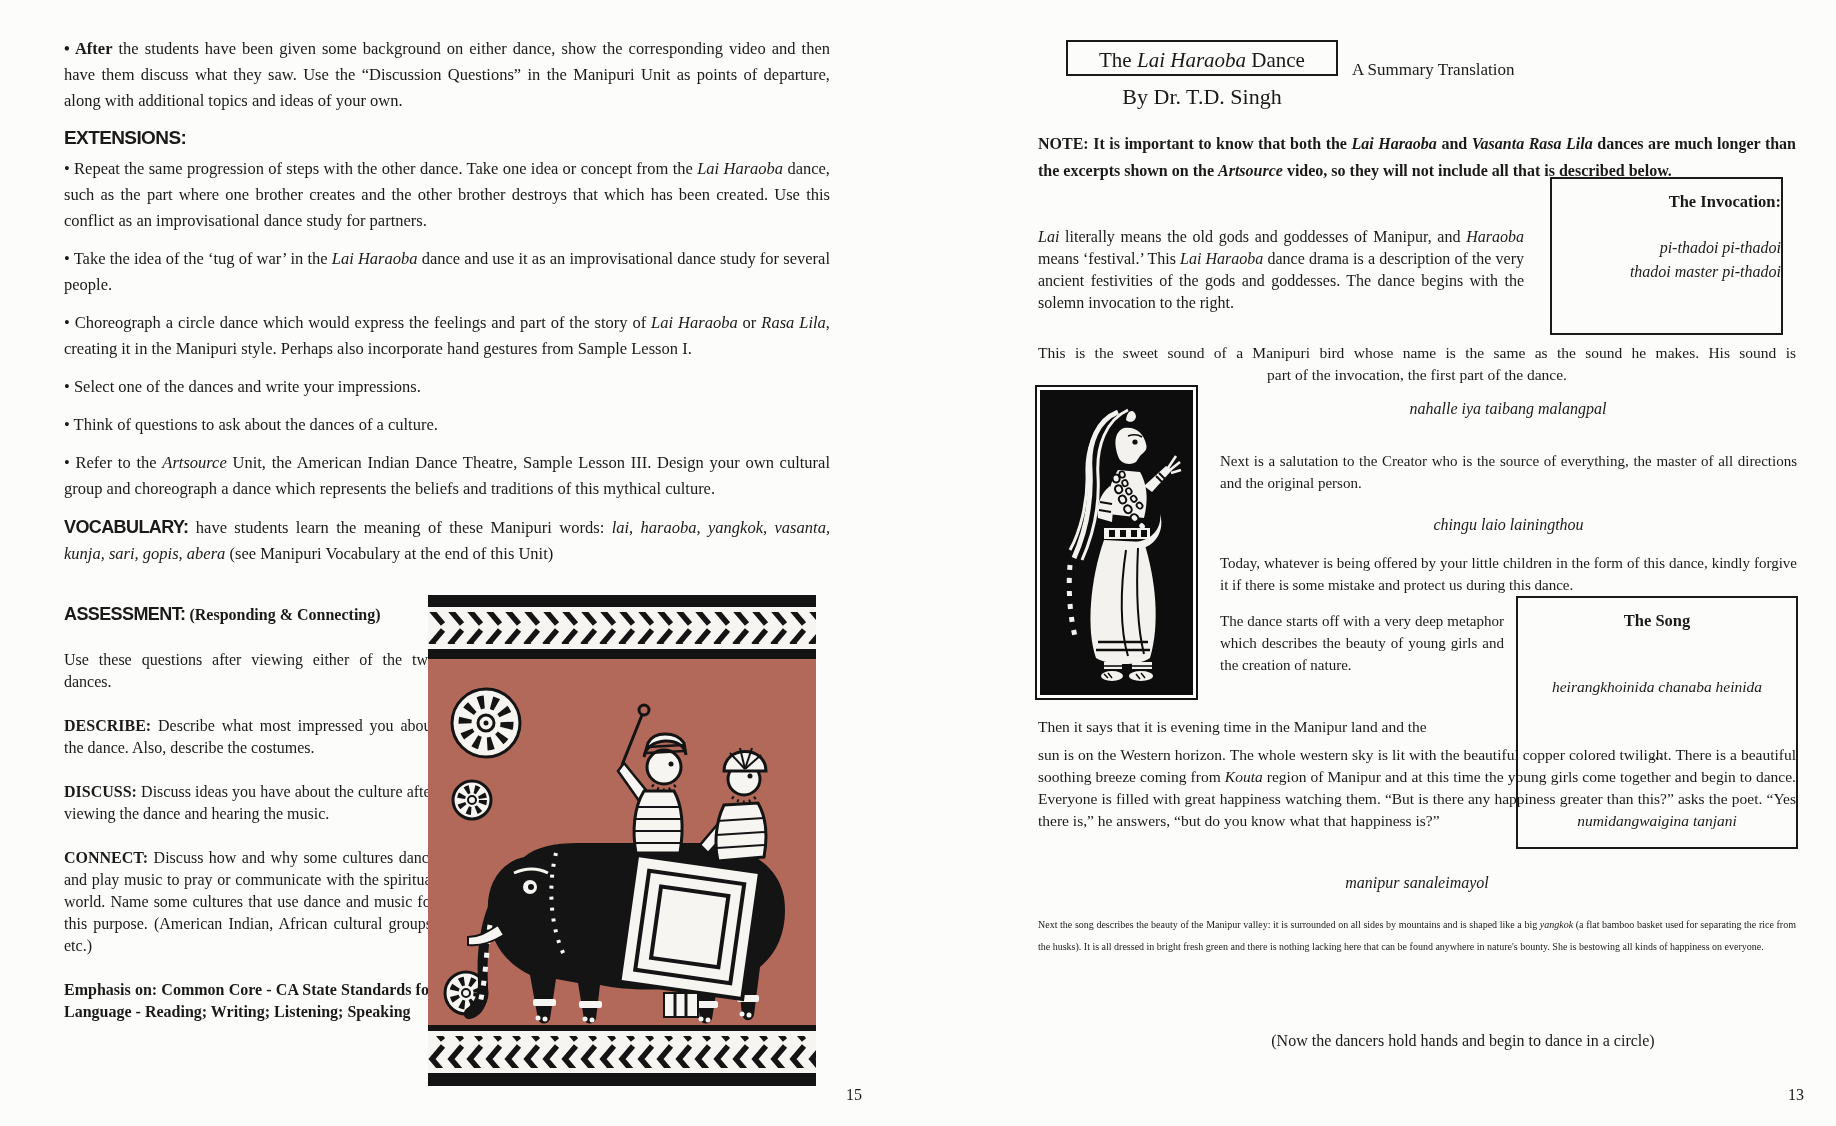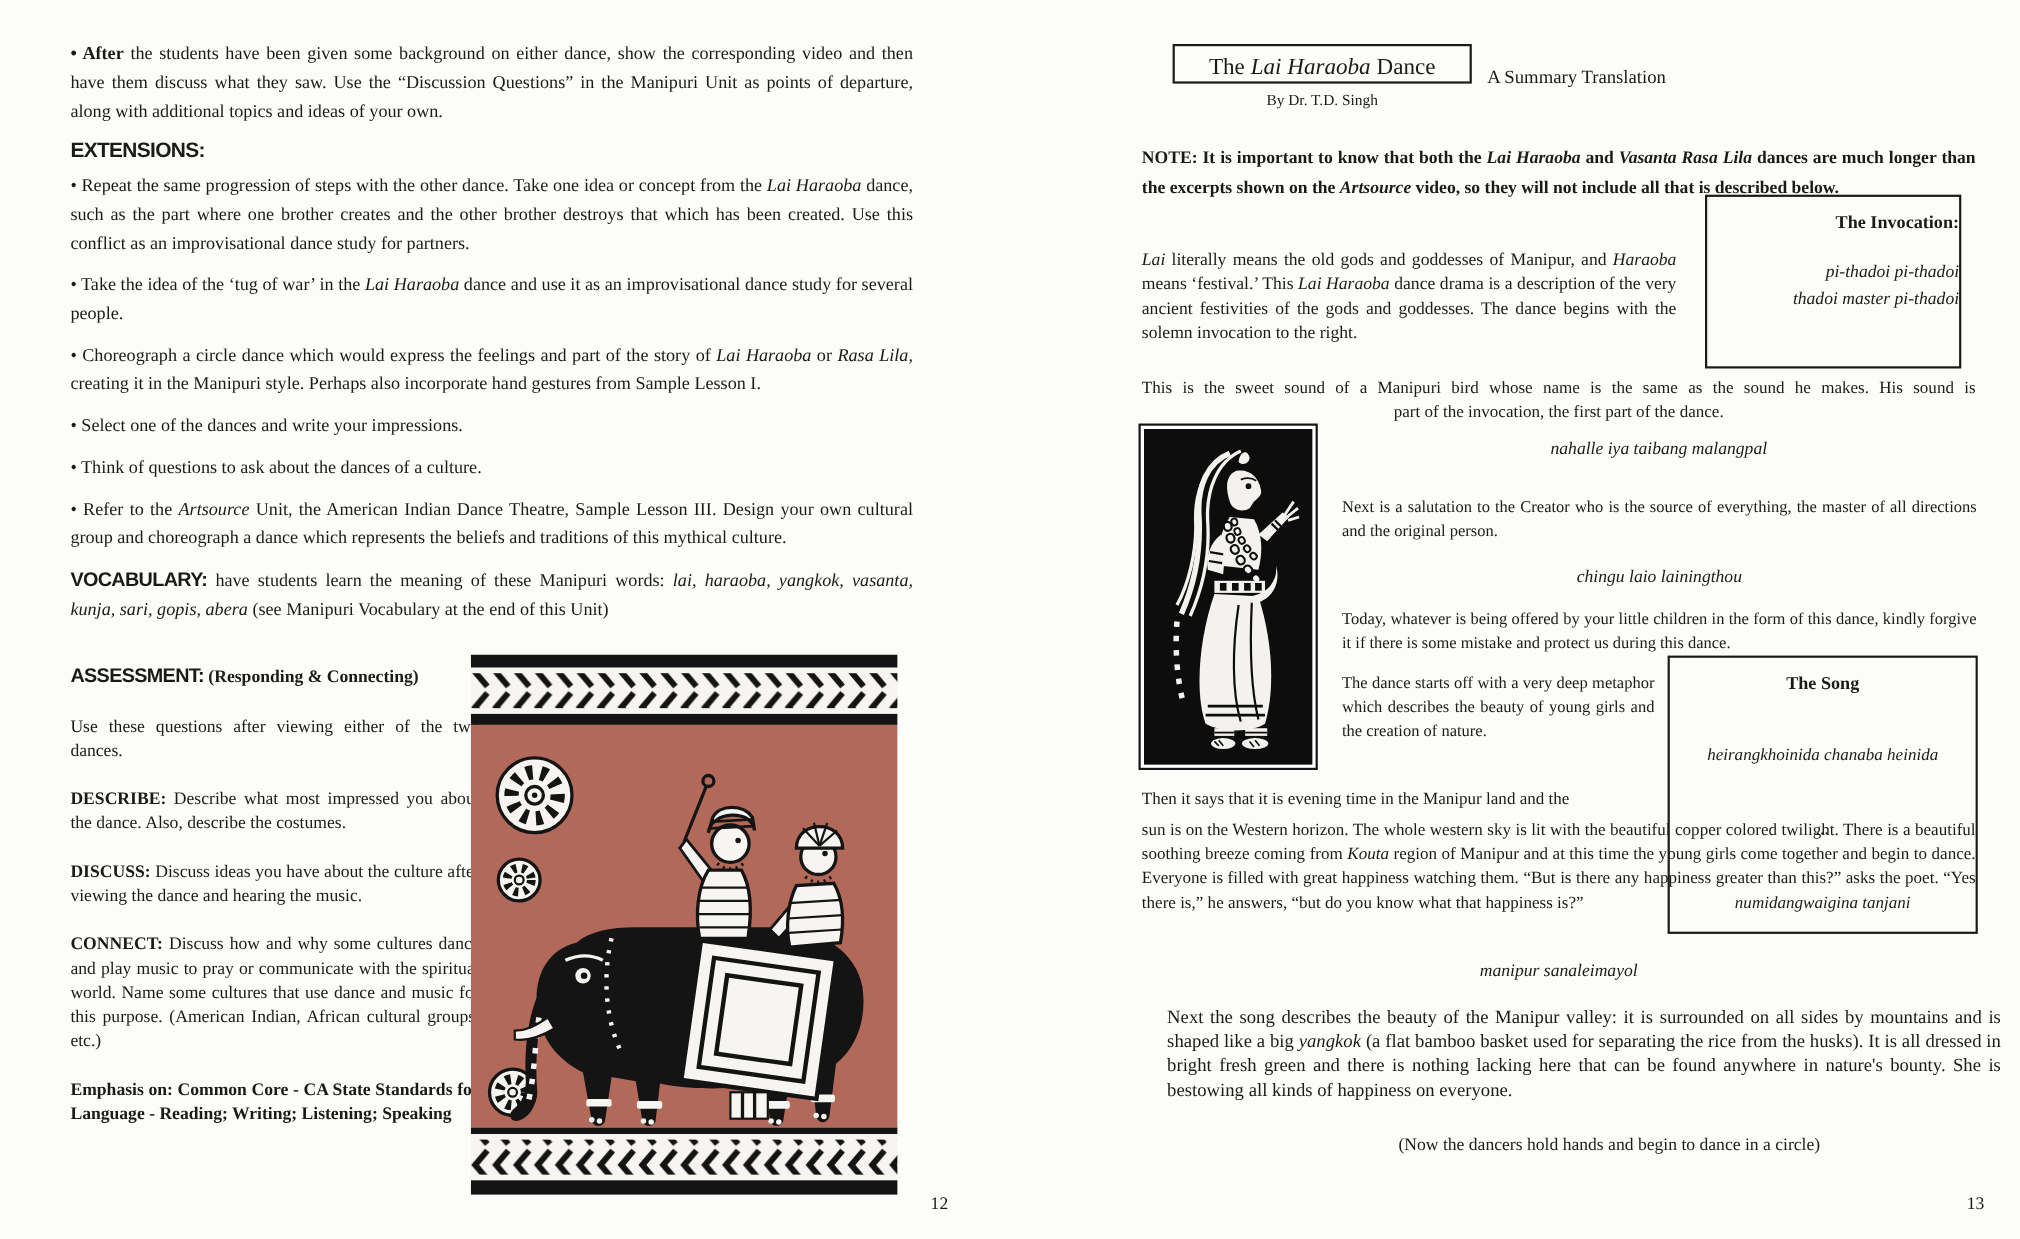--- a/index.html
+++ b/index.html
@@ -20,21 +20,21 @@
   #left-top{left:64px;top:36px;width:766px;font-size:16.5px;line-height:26px;}
   #left-top p{text-align:justify;margin-bottom:12px;}
   #ext-head{font-family:"Liberation Sans",sans-serif;font-weight:700;font-size:19px;letter-spacing:-0.6px;line-height:24px;margin:2px 0 6px 0;}
   #left-narrow{left:64px;top:602px;width:372px;font-size:16px;line-height:22px;}
   #left-narrow p{text-align:justify;margin-bottom:22px;}
   #assess-head{line-height:24px;margin-bottom:20px;text-align:center;}
   
   #title-box{left:1066px;top:40px;width:272px;height:36px;border:2px solid #1b1a18;
     text-align:center;font-size:21px;line-height:36px;box-sizing:border-box;}
   #subtitle{left:1352px;top:60px;font-size:17px;}
-  #byline{left:1066px;top:84px;width:272px;text-align:center;font-size:14px;}
+  #byline{left:1066px;top:84px;width:272px;text-align:center;font-size:22px;}
   #note{left:1038px;top:130px;width:758px;font-size:16px;line-height:27px;text-align:justify;}
   #lai-para{left:1038px;top:226px;width:486px;font-size:16px;line-height:22px;text-align:justify;}
   #invocation-box{left:1550px;top:177px;width:233px;height:158px;border:2px solid #1b1a18;
     box-sizing:border-box;text-align:right;padding-top:13px;font-size:16px;}
   .box-head{font-weight:700;font-size:16.5px;}
   #invocation-box .it-line{font-style:italic;line-height:24px;}
   #inv-l1{margin-top:24px;}
   #bird{left:1038px;top:342px;width:758px;font-size:15.5px;line-height:22px;}
   .jl{text-align:justify;text-align-last:justify;}
   .ctr{text-align:center;}
@@ -45,21 +45,21 @@
   #song-box{float:right;clear:right;width:282px;border:2px solid #1b1a18;box-sizing:border-box;
     margin:0 0 10px 12px;text-align:center;padding:12px 6px 14px 6px;}
   #song-box .it-line{font-style:italic;font-size:15.5px;line-height:25px;margin-top:42px;}
   #song-box .box-head{margin-bottom:10px;}
   #salut{margin-bottom:20px;}
   #song2{text-align:center;font-style:italic;font-size:16px;margin-bottom:16px;}
   #today{margin-bottom:14px;}
   #then-line{left:1038px;top:718px;width:476px;font-size:15.5px;}
   #sun{left:1038px;top:744px;width:758px;font-size:15.5px;line-height:22px;text-align:justify;}
   #song3{left:1038px;top:874px;width:758px;text-align:center;font-style:italic;font-size:16px;}
-  #valley{left:1038px;top:914px;width:758px;font-size:17px;line-height:22px;text-align:justify;margin-left:23px;}
+  #valley{left:1038px;top:914px;width:758px;font-size:10px;line-height:22px;text-align:justify;}
   #closing{left:1084px;top:1032px;width:758px;text-align:center;font-size:16px;}
   .pagenum{font-size:16px;}
   #pn12{left:846px;top:1086px;}
   #pn13{left:1788px;top:1086px;}
   
   #elephant-art{left:428px;top:595px;width:388px;height:503px;}
   #elephant-art svg{display:block;width:100%;height:100%;}
   #dancer-art{left:1035px;top:385px;width:163px;height:315px;border:2px solid #141414;
     background:#ffffff;padding:3px;box-sizing:border-box;}
   #dancer-art .inner{width:100%;height:100%;background:#0d0d0d;}
@@ -196,21 +196,21 @@
     </g>
 
     <rect x="0" y="430" width="388" height="6" fill="#141414"></rect>
     <rect x="0" y="436" width="388" height="5" fill="#f7f5f1"></rect>
     <rect x="0" y="441" width="388" height="32" fill="url(#chev)"></rect>
     <rect x="0" y="473" width="388" height="5" fill="#f7f5f1"></rect>
     <rect x="0" y="478" width="388" height="13" fill="#141414"></rect>
   </svg>
 </div>
 
-<div class="abs pagenum" id="pn12">12</div>
+<div class="abs pagenum" id="pn12">15</div>
 
 <div class="abs" id="title-box"><span class="sg-n">The </span><span class="sg-i">Lai Haraoba</span><span class="sg-n"> Dance</span></div>
 <div class="abs" id="subtitle">A Summary Translation</div>
 <div class="abs" id="byline">By Dr. T.D. Singh</div>
 
 <p class="abs" id="note"><span class="sg-b">NOTE: It is important to  know that both the </span><span class="sg-bi">Lai Haraoba</span><span class="sg-b"> and </span><span class="sg-bi">Vasanta Rasa Lila</span><span class="sg-b"> dances are much longer than the excerpts shown  on the </span><span class="sg-bi">Artsource</span><span class="sg-b"> video,  so they will not include all that is described below.</span></p>
 
 <p class="abs" id="lai-para"><span class="sg-i">Lai</span><span class="sg-n"> literally means the old gods and goddesses of Manipur, and </span><span class="sg-i">Haraoba</span><span class="sg-n"> means ‘festival.’ This </span><span class="sg-i">Lai Haraoba</span><span class="sg-n"> dance drama is a description of the very ancient festivities of the gods and goddesses. The dance begins with the solemn invocation to the right.</span></p>
 
 <div class="abs" id="invocation-box">

